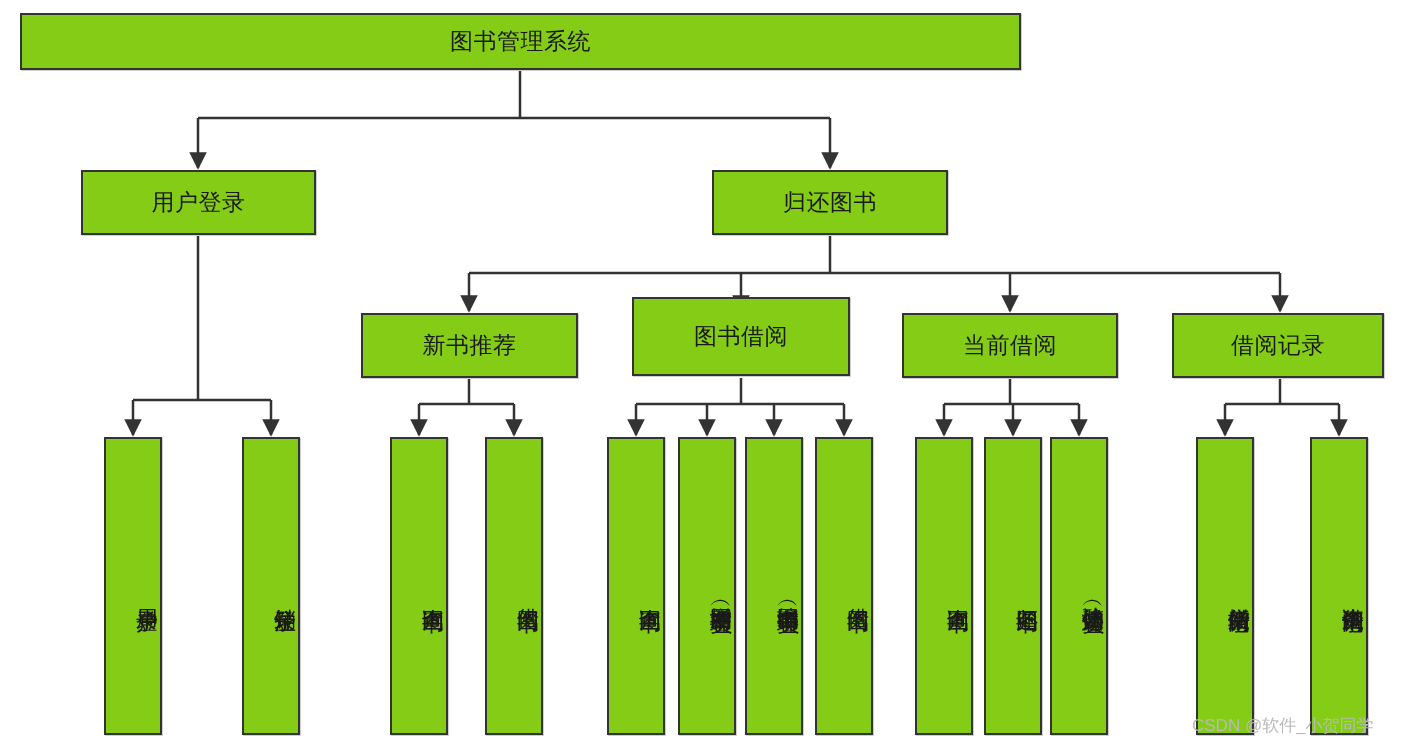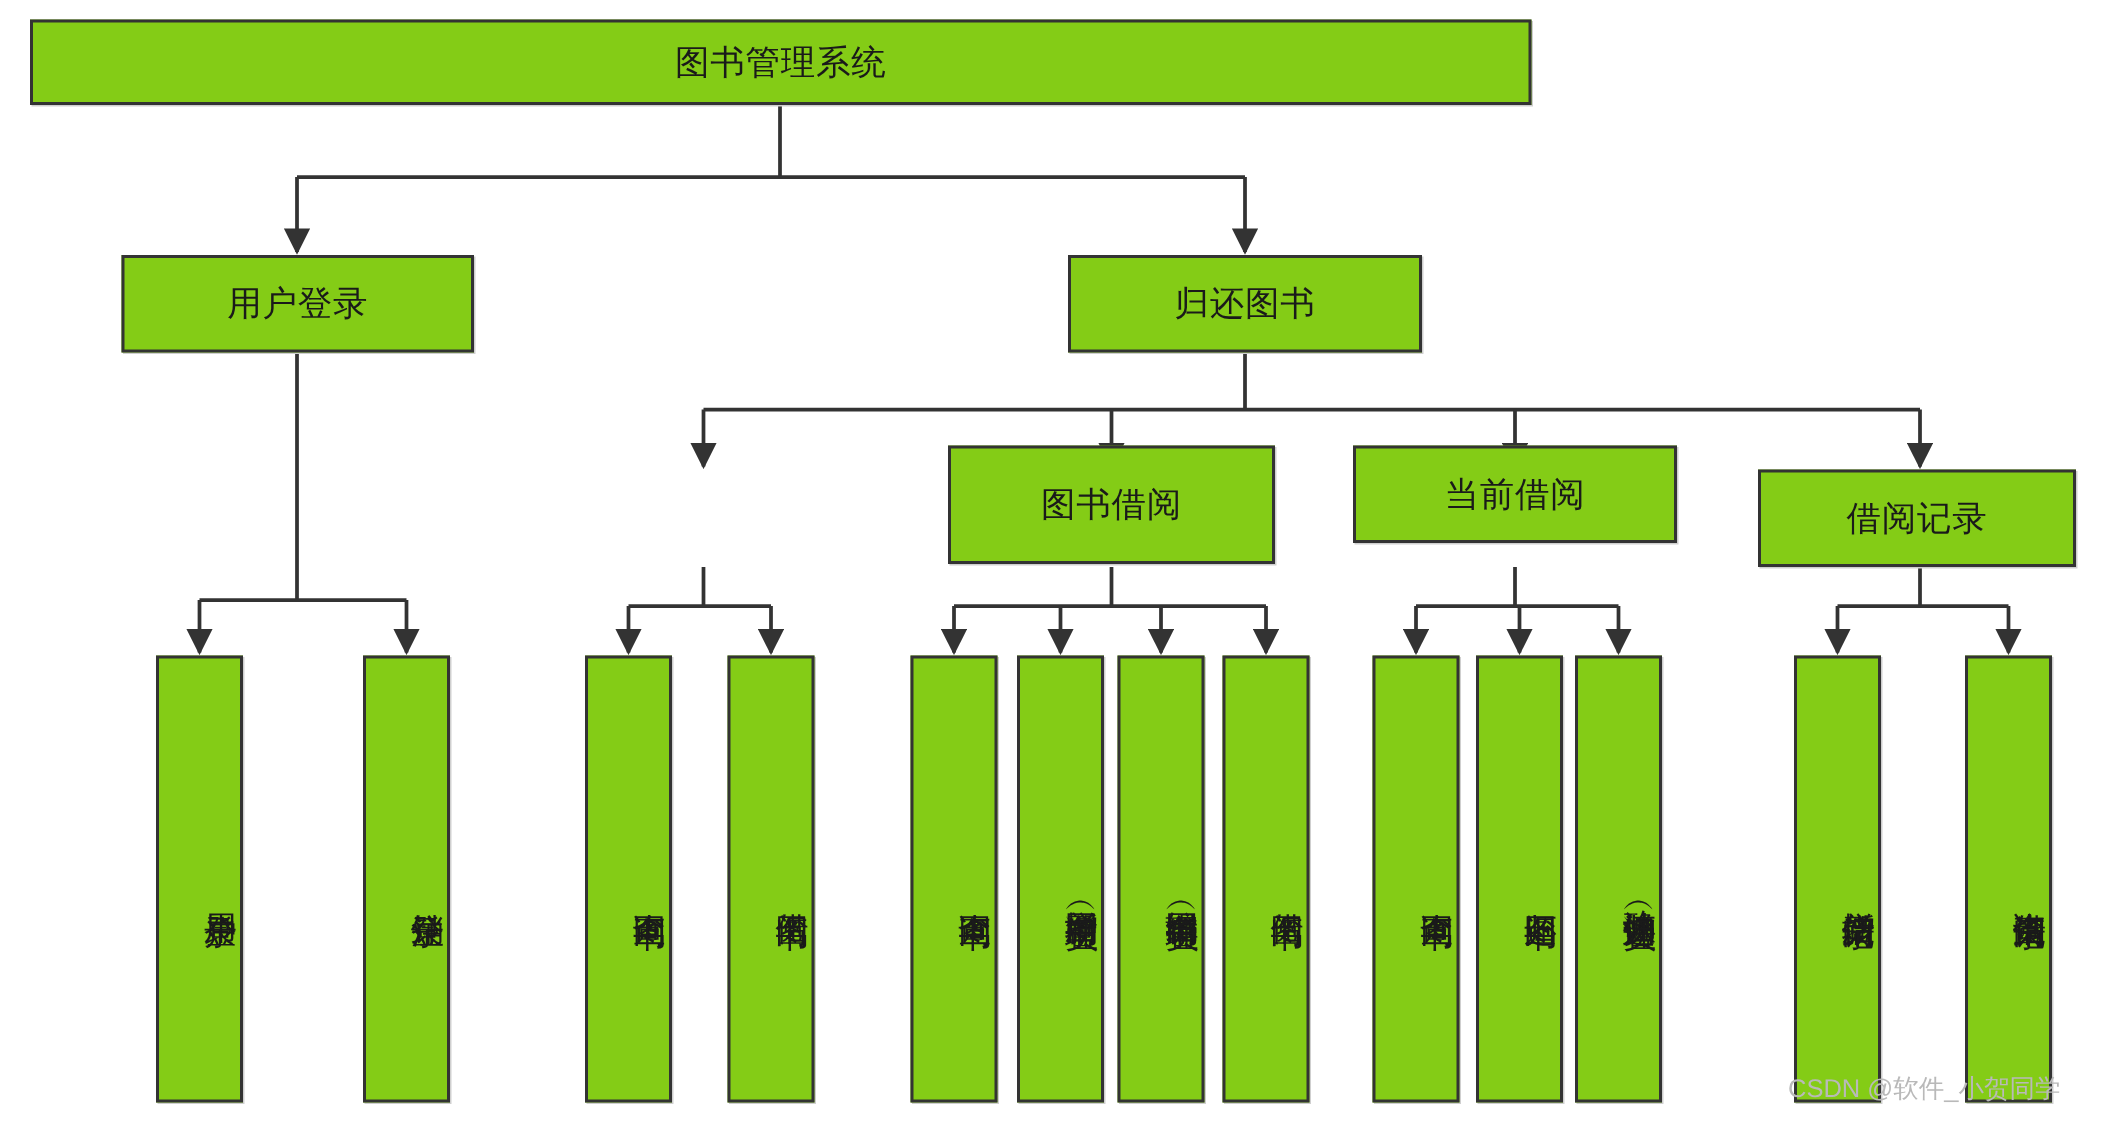--- a/index.html
+++ b/index.html
@@ -129,24 +129,27 @@
     <span>图书管理系统</span>
   </div>
 
   <div class="node h" style="left:81px; top:170px; width:235px; height:65px;">
     <span>用户登录</span>
   </div>
   <div class="node h" style="left:712px; top:170px; width:236px; height:65px;">
     <span>归还图书</span>
   </div>
 
+  <div class="node h" style="left:361px; top:313px; width:217px; height:65px;">
+    <span>新书推荐</span>
+  </div>
   <div class="node h" style="left:632px; top:297px; width:218px; height:79px;">
     <span>图书借阅</span>
   </div>
-  <div class="node h" style="left:902px; top:297px; width:216px; height:65px;">
+  <div class="node h" style="left:902px; top:313px; width:216px; height:65px;">
     <span>当前借阅</span>
   </div>
   <div class="node h" style="left:1172px; top:313px; width:212px; height:65px;">
     <span>借阅记录</span>
   </div>
 
   <div class="node v" style="left:104px; top:437px; width:58px; height:298px;">
     <span class="vtext">用户登录</span>
   </div>
   <div class="node v" style="left:242px; top:437px; width:58px; height:298px;">

